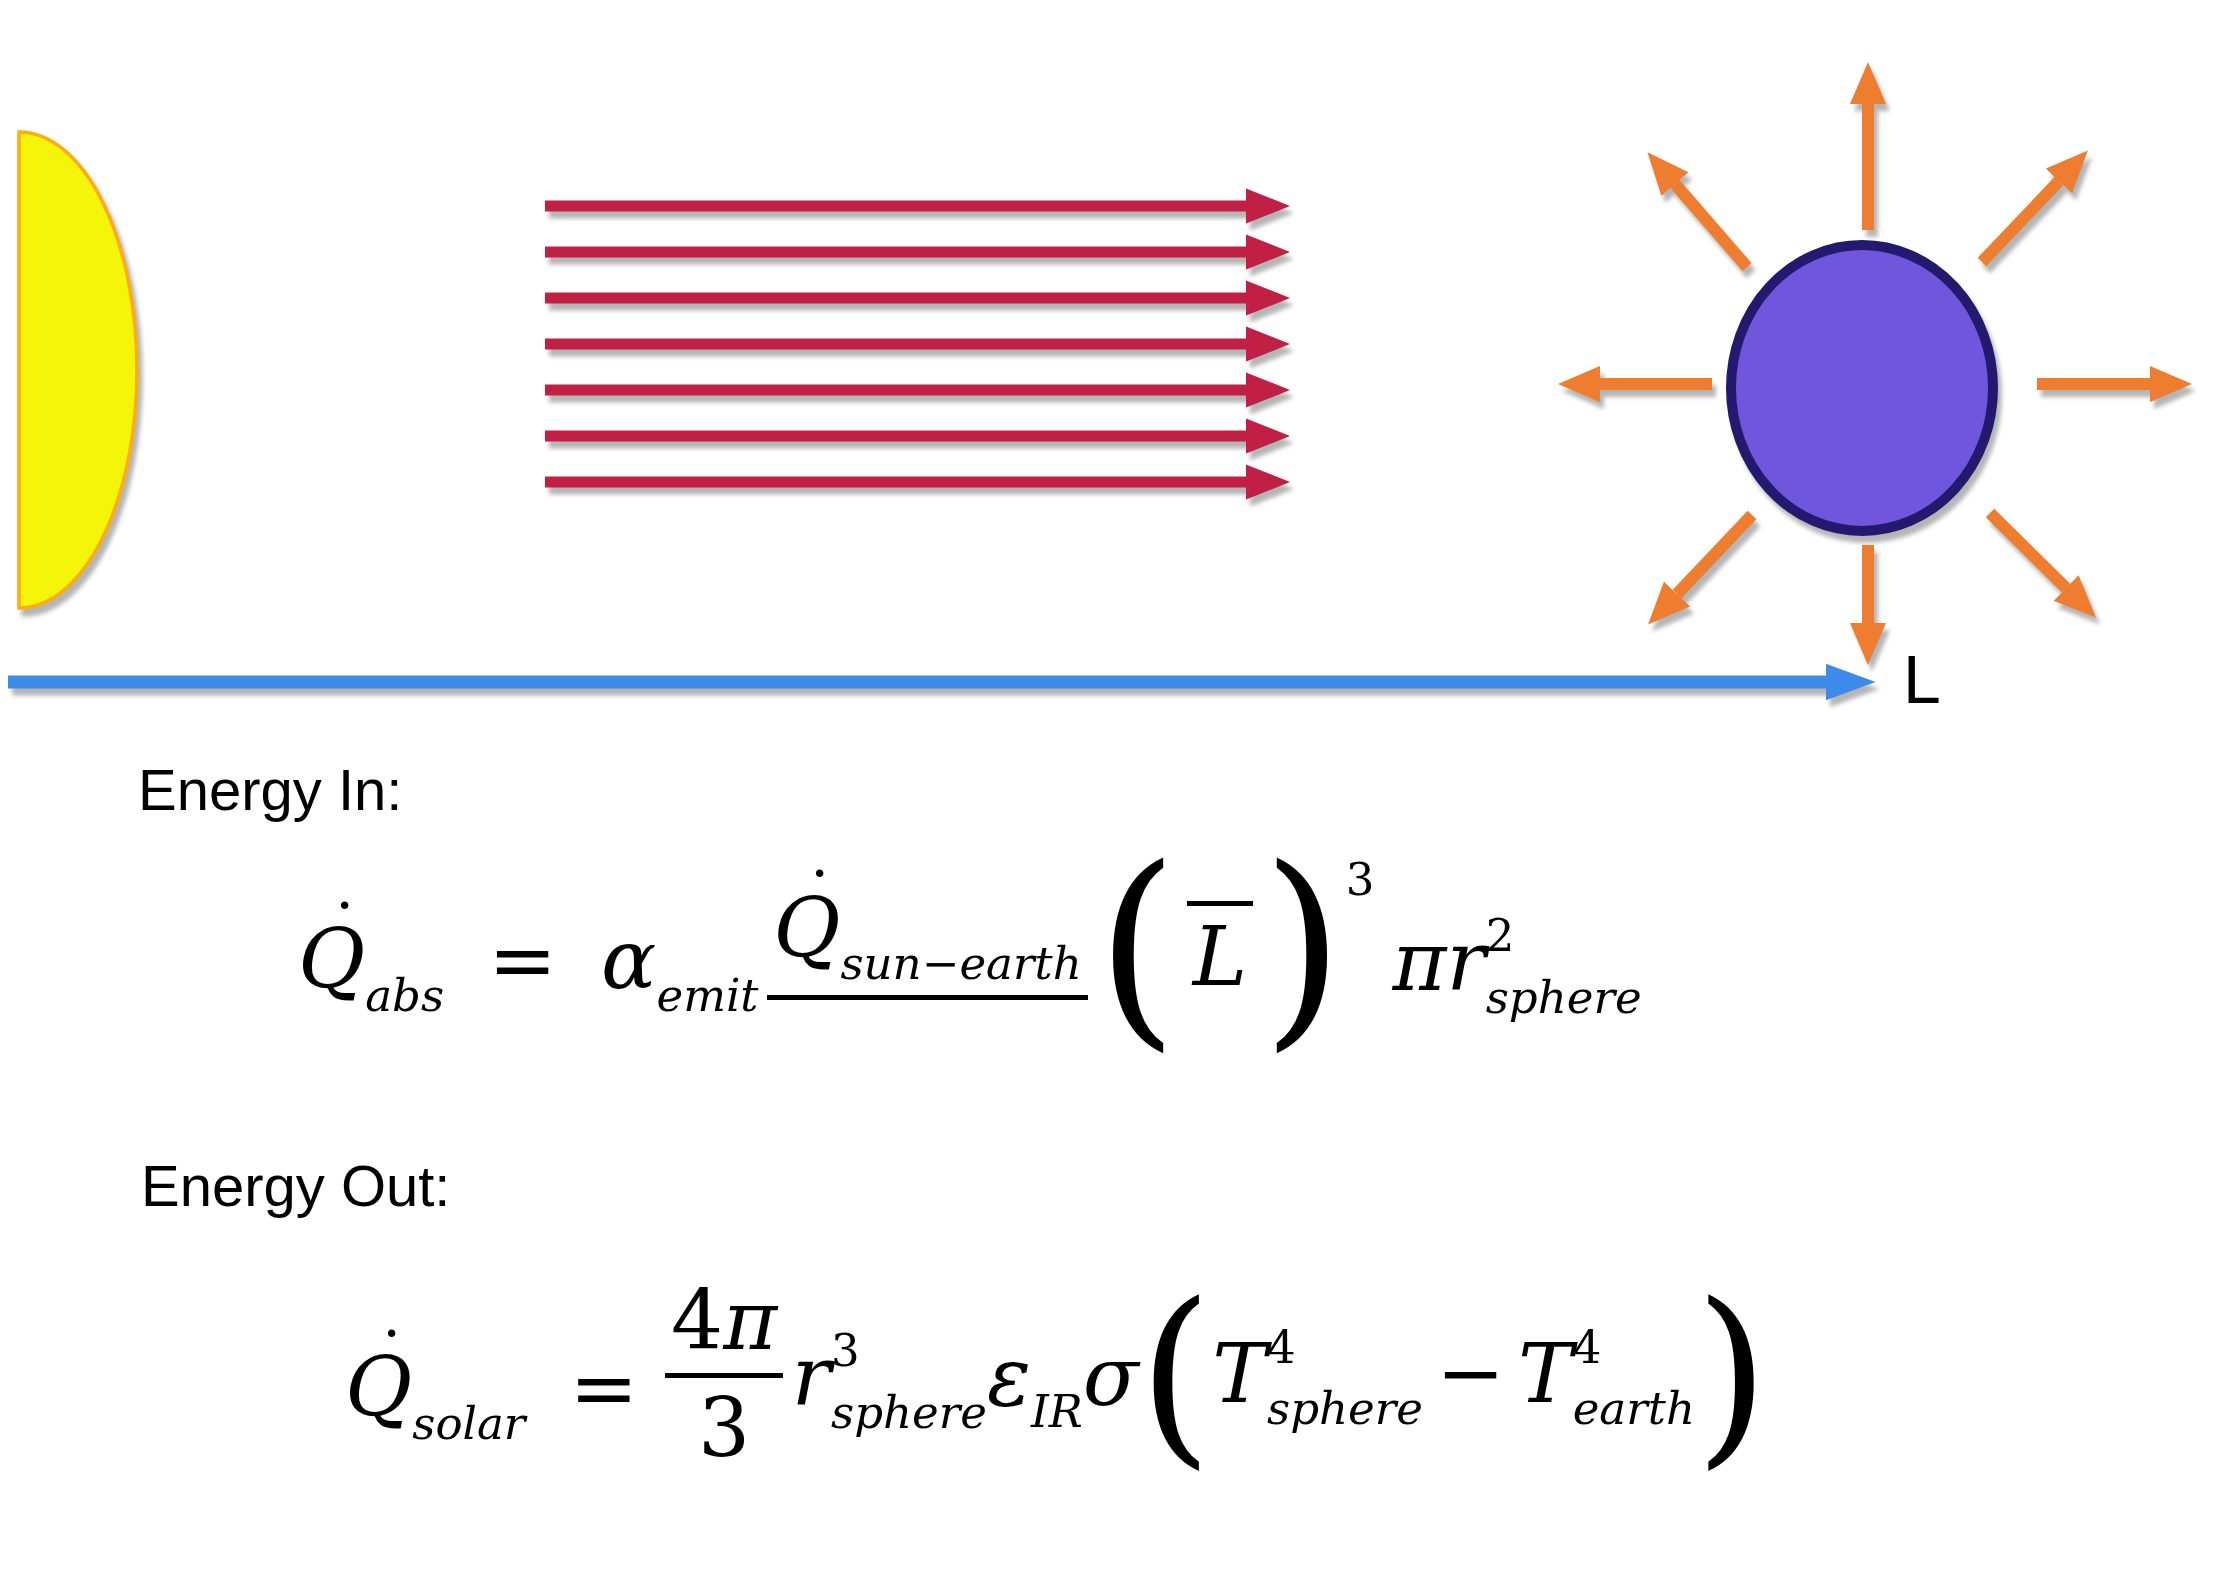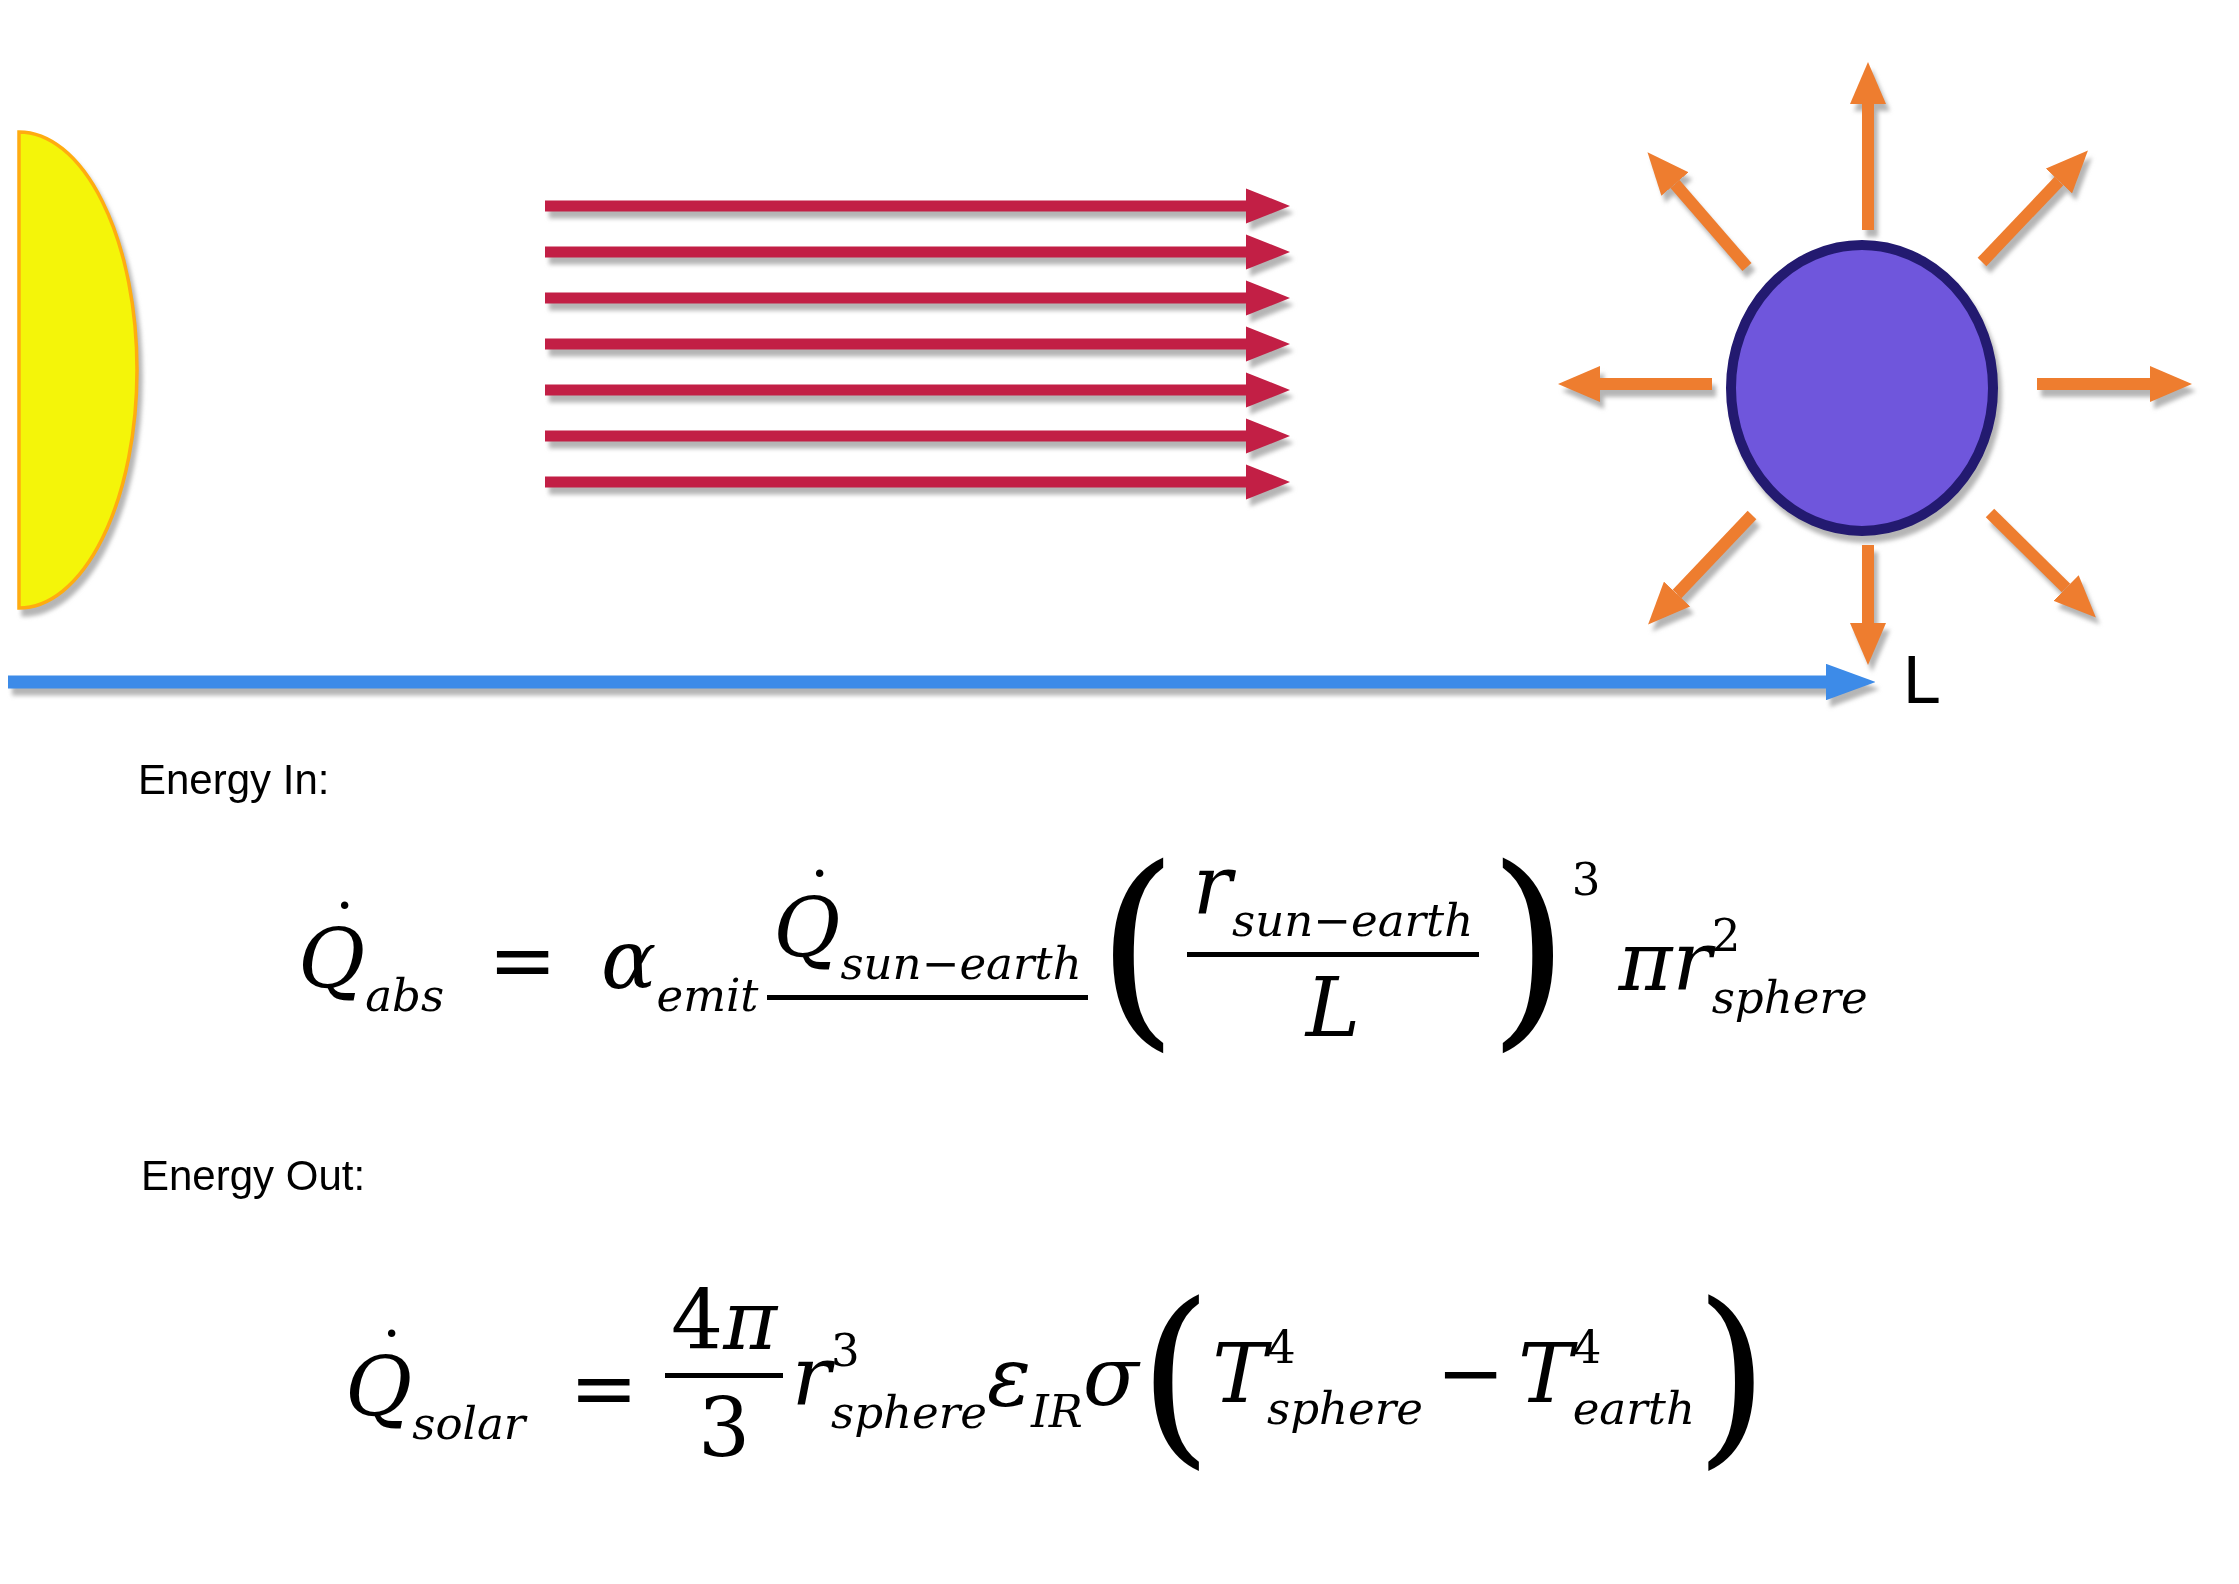--- a/index.html
+++ b/index.html
@@ -3,21 +3,21 @@
 <meta charset="utf-8">
 <style>
   html,body{margin:0;padding:0;background:#ffffff;}
   .stage{position:relative;width:2239px;height:1584px;background:#fff;overflow:hidden;
          font-family:"Liberation Sans", sans-serif;color:#000;}
   .abs{position:absolute;}
   svg{display:block;overflow:visible;}
   .shadowed{filter:drop-shadow(4px 7px 2px rgba(120,120,120,0.55));}
 
   
-  .heading{font-size:42px;font-weight:400;color:#000;letter-spacing:0;}
+  .heading{font-size:58px;font-weight:400;color:#000;letter-spacing:0;}
   .dist-label{font-size:68px;font-weight:400;color:#000;}
 
   
   .eq{display:flex;align-items:center;font-family:"DejaVu Serif", serif;
       font-style:italic;font-size:82px;line-height:1;color:#000;white-space:nowrap;}
   .eq1{left:298px;top:835px;height:224px;}
   .eq2{left:345px;top:1275px;height:200px;}
   .base{position:relative;top:0.26em;}
   .qd{position:relative;display:inline-block;}
   .qd .dt{position:absolute;left:0.46em;top:-0.34em;font-style:normal;font-size:0.8em;}
@@ -104,23 +104,20 @@
     <span class="fr">
       <span class="nm">
         <span class="qd"><span class="dt">˙</span><span>Q</span></span><span class="sb">sun−earth</span>
       </span>
       <span class="br"></span>
     </span>
 
     <span class="pgroup">
       <span class="pp">(</span>
       <span class="fr">
-        <span class="nm">
-          <span>r</span><span class="sb">sun−earth</span>
-        </span>
         <span class="br"></span>
         <span class="dn">
           <span>L</span>
         </span>
       </span>
       <span class="pe">
         <span class="pp">)</span>
         <span class="sp">3</span>
       </span>
     </span>

